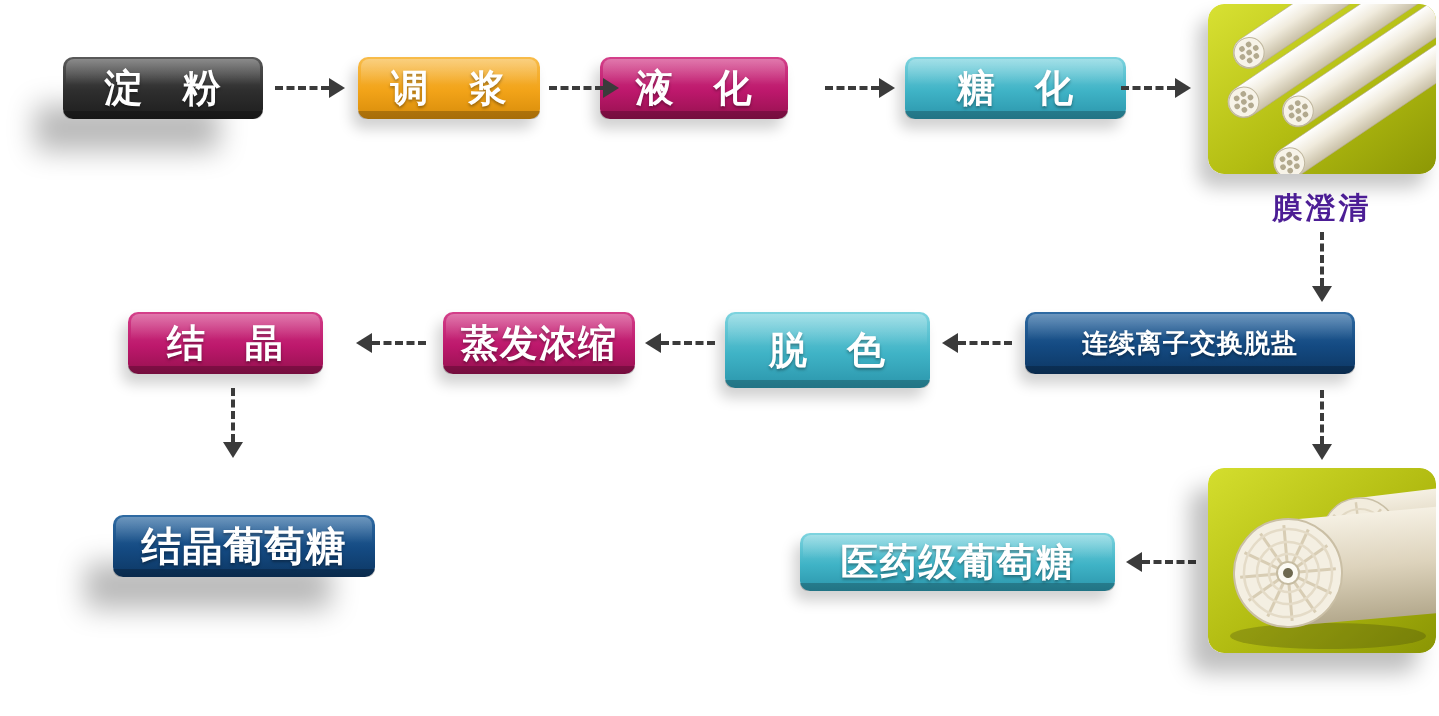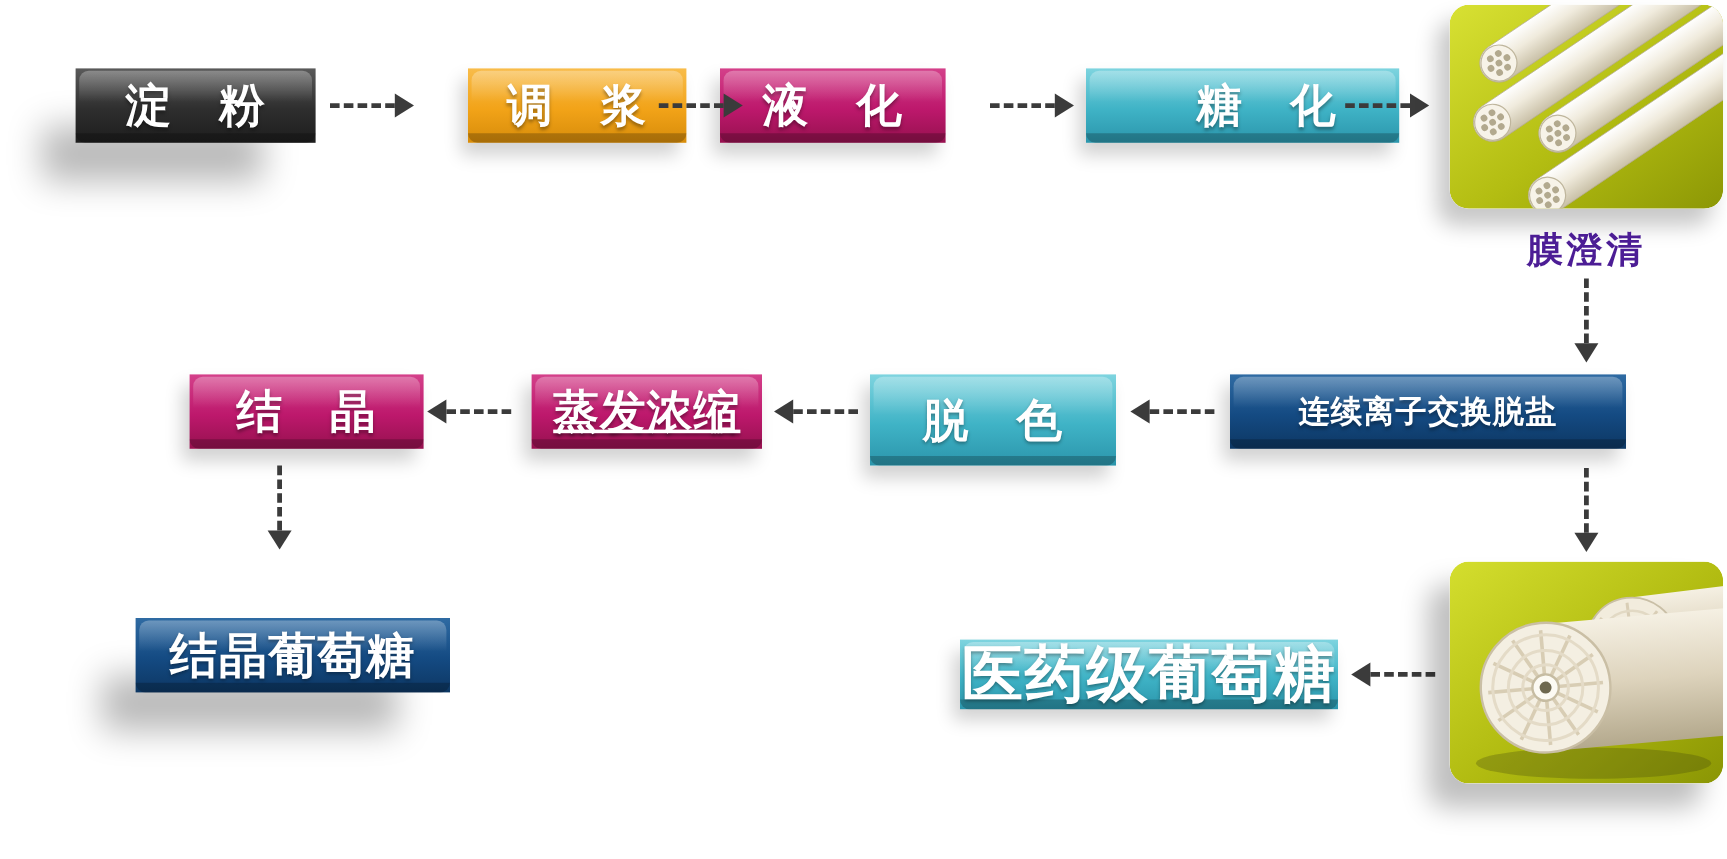--- a/index.html
+++ b/index.html
@@ -3,21 +3,21 @@
 <meta charset="utf-8">
 <style>
   html,body{margin:0;padding:0;background:#ffffff;}
   .stage{
     position:relative;width:1439px;height:716px;background:#ffffff;
     font-family:"Liberation Sans",sans-serif;overflow:hidden;
   }
   
   .node{
     position:absolute;display:flex;align-items:center;justify-content:center;
-    color:#fff;font-weight:bold;font-size:38px;border-radius:0;
+    color:#fff;font-weight:bold;font-size:38px;border-radius:10px;
     box-shadow:-6px 10px 14px rgba(0,0,0,0.18);
   }
   .node::before{
     content:"";position:absolute;top:2px;left:3px;right:3px;height:42%;
     border-radius:8px 8px 0 0;
     background:linear-gradient(180deg,rgba(255,255,255,0.30),rgba(255,255,255,0));
     pointer-events:none;
   }
   .node::after{
     content:"";position:absolute;bottom:0;left:0;right:0;height:8px;
@@ -51,29 +51,29 @@
 </style>
 </head>
 <body>
 
 <div class="stage">
 
   <div class="node c-black shadow-wedge" style="left:63px;top:57px;width:200px;height:62px;">
     <span class="nl">淀　粉</span>
   </div>
 
-  <div class="node c-orange" style="left:358px;top:57px;width:182px;height:62px;margin-left:32px;">
+  <div class="node c-orange" style="left:358px;top:57px;width:182px;height:62px;">
     <span class="nl">调　浆</span>
   </div>
 
   <div class="node c-magenta" style="left:600px;top:57px;width:188px;height:62px;">
     <span class="nl">液　化</span>
   </div>
 
-  <div class="node c-teal" style="left:905px;top:57px;width:221px;height:62px;padding-left:40px;">
+  <div class="node c-teal" style="left:905px;top:57px;width:221px;height:62px;">
     <span class="nl">糖　化</span>
   </div>
 
   <div class="arrow-h" style="left:275px;top:78px;">
     <i class="line-h"></i>
     <i class="tri tri-right"></i>
   </div>
   <div class="arrow-h" style="left:549px;top:78px;">
     <i class="line-h"></i>
     <i class="tri tri-right"></i>
@@ -141,25 +141,25 @@
   </div>
 
   <div class="node c-blue" style="left:1025px;top:312px;width:330px;height:62px;font-size:26px;">
     <span class="nl">连续离子交换脱盐</span>
   </div>
 
   <div class="node c-teal" style="left:725px;top:312px;width:205px;height:76px;">
     <span class="nl">脱　色</span>
   </div>
 
-  <div class="node c-magenta" style="left:443px;top:312px;width:192px;height:62px;text-decoration:underline;">
+  <div class="node c-magenta" style="left:443px;top:312px;width:192px;height:62px;">
     <span class="nl">蒸发浓缩</span>
   </div>
 
-  <div class="node c-magenta" style="left:158px;top:312px;width:195px;height:62px;">
+  <div class="node c-magenta" style="left:128px;top:312px;width:195px;height:62px;">
     <span class="nl">结　晶</span>
   </div>
 
   <div class="arrow-h" style="left:942px;top:333px;">
     <i class="tri tri-left"></i>
     <i class="line-h"></i>
   </div>
   <div class="arrow-h" style="left:645px;top:333px;">
     <i class="tri tri-left"></i>
     <i class="line-h"></i>
@@ -176,21 +176,21 @@
 
   <div class="arrow-v" style="left:1312px;top:390px;">
     <i class="line-v"></i>
     <i class="tri tri-down"></i>
   </div>
 
   <div class="node c-blue shadow-wedge" style="left:85px;top:515px;width:262px;height:62px;font-size:40px;margin-left:28px;">
     <span class="nl">结晶葡萄糖</span>
   </div>
 
-  <div class="node c-teal" style="left:800px;top:533px;width:315px;height:58px;font-size:51px;">
+  <div class="node c-teal" style="left:800px;top:533px;width:315px;height:58px;font-size:38px;">
     <span class="nl">医药级葡萄糖</span>
   </div>
 
   <div class="arrow-h" style="left:1126px;top:552px;">
     <i class="tri tri-left"></i>
     <i class="line-h"></i>
   </div>
 
   <div class="photo photo-2" style="left:1208px;top:468px;width:228px;height:185px;">
     <svg viewBox="0 0 228 185" width="228" height="185" aria-hidden="true">

